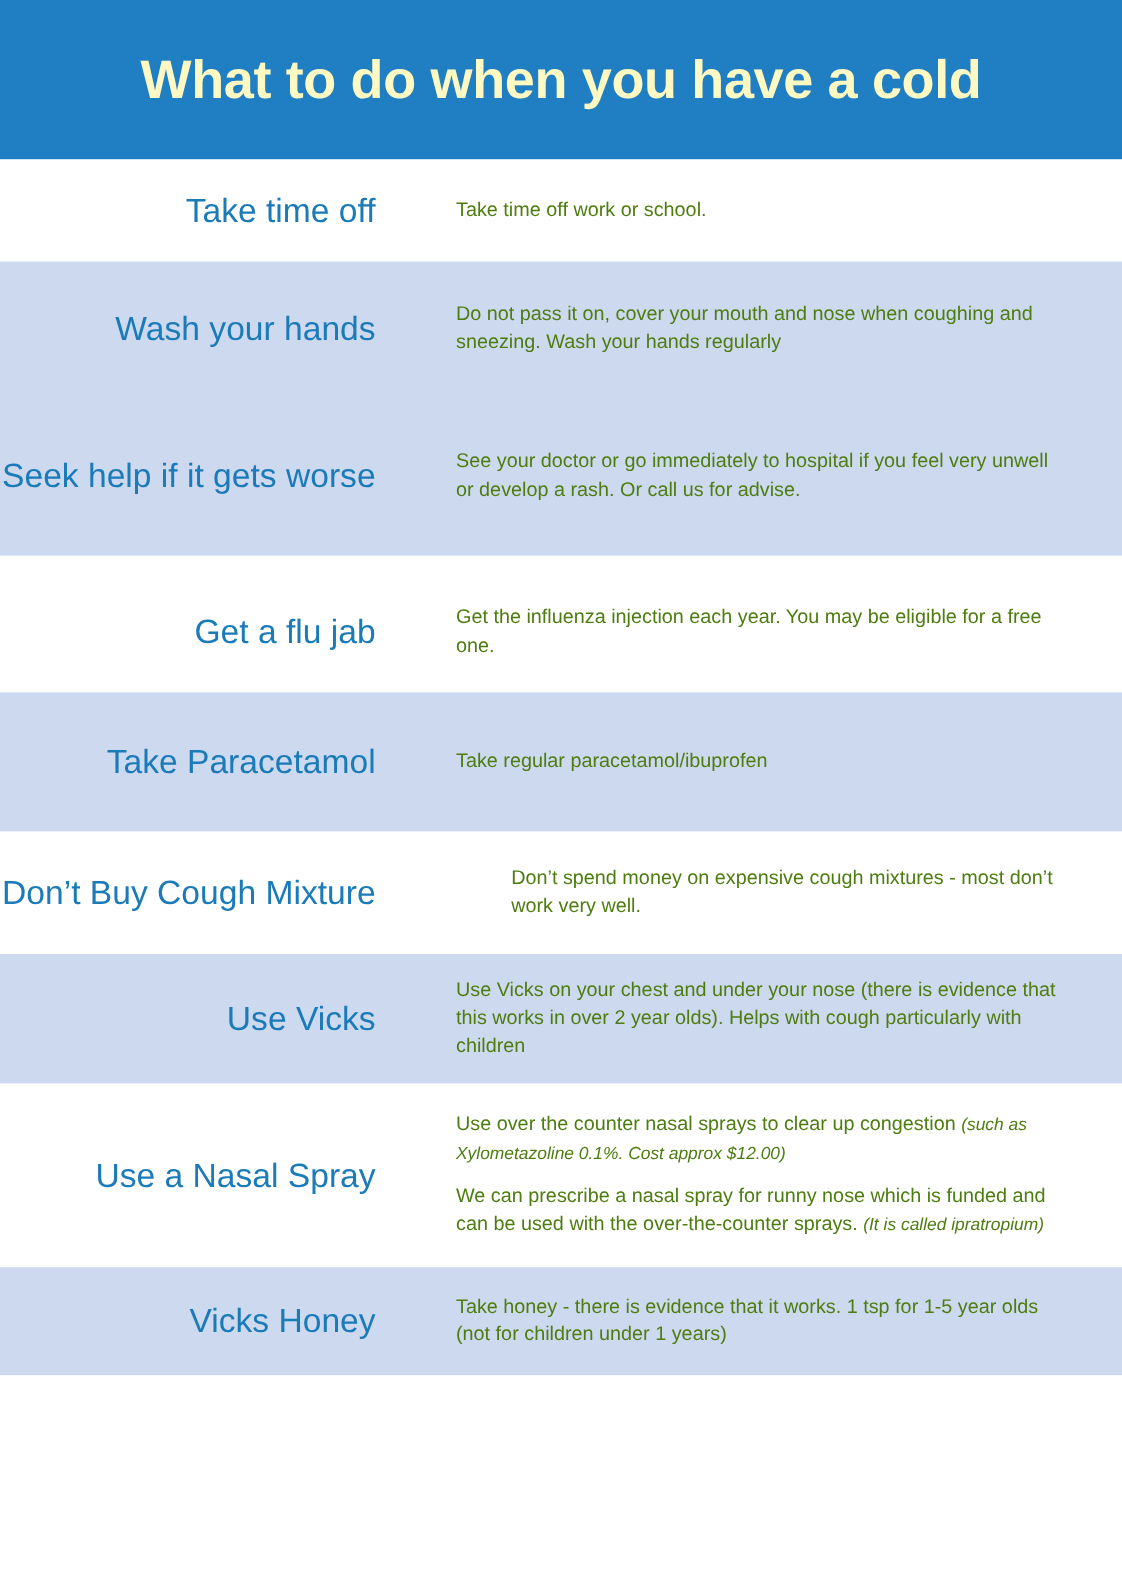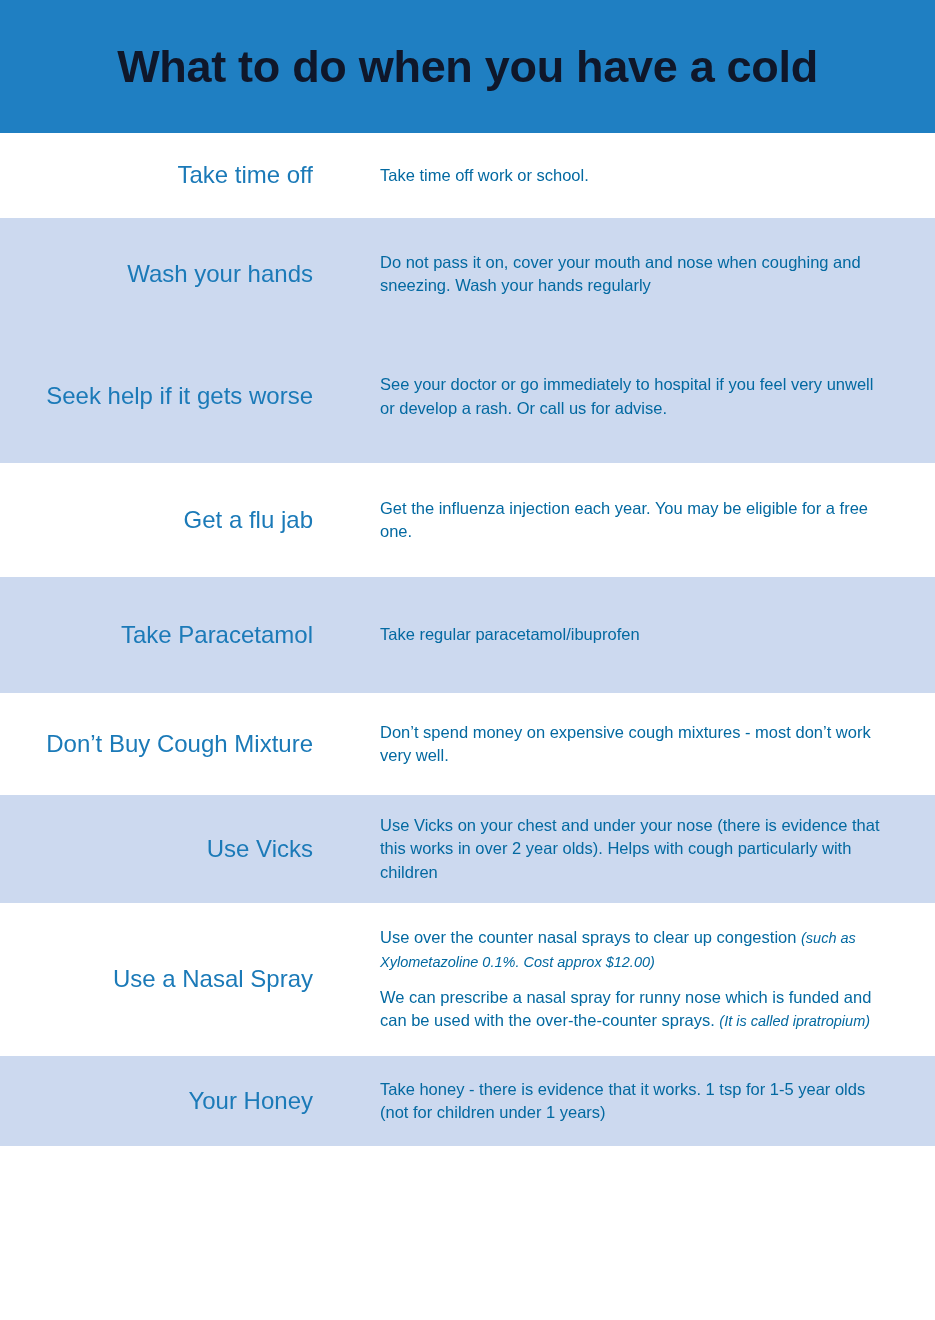--- a/index.html
+++ b/index.html
@@ -25,21 +25,21 @@
     background: #1f7fc2;
     height: 133px;
     flex: 0 0 133px;
     display: flex;
     align-items: center;
     justify-content: center;
     box-sizing: border-box;
     padding: 0 40px;
   }
   .banner-title {
-    color: #0f172a;
+    color: #fef9c3;
     font-size: 45px;
     font-weight: bold;
     letter-spacing: -0.3px;
     line-height: 1.05;
     text-align: center;
     white-space: nowrap;
   }
   .rows {
     flex: 1 1 auto;
     display: flex;
@@ -58,51 +58,51 @@
   .row.plain {
     background: #ffffff;
   }
   .row-label {
     flex: 0 0 313px;
     width: 313px;
     box-sizing: border-box;
     padding-right: 0px;
     text-align: right;
     color: #1b7ab8;
-    font-size: 24px;
+    font-size: 28px;
     line-height: 1.18;
     font-weight: normal;
     white-space: nowrap;
   }
   .row-body {
     flex: 1 1 auto;
     box-sizing: border-box;
     padding-left: 67px;
     padding-right: 55px;
-    color: #0369a1;
+    color: #4d7c0f;
     font-size: 16.5px;
     line-height: 1.42;
   }
   .row-body p {
     margin: 0;
   }
   .row-body p + p {
     margin-top: 13px;
   }
   .it {
     font-style: italic;
     font-size: 14.5px;
   }
   .row-0  { height: 85px; }
   .row-1  { height: 112px; }
   .row-2  { height: 98px; }
   .row-3  { height: 133px; }
-  .row-4  { height: 114px; }
+  .row-4  { height: 101px; margin-top: 13px; }
   .row-5  { height: 116px; }
-  .row-6  { height: 102px; }
+  .row-6  { height: 102px; gap: 46px; }
   .row-7  { height: 108px; }
   .row-8  { height: 153px; }
   .row-9  { height: 90px; }
   .row-10 { height: 84px; }
   .tail {
     flex: 1 1 auto;
     background: #ffffff;
   }
 </style>
 </head>
@@ -159,21 +159,21 @@
         </div>
       </div>
       <div class="row row-8 plain">
         <div class="row-label">Use a Nasal Spray</div>
         <div class="row-body">
           <p><span>Use over the counter nasal sprays to clear up congestion </span><span class="it">(such as Xylometazoline 0.1%. Cost approx $12.00)</span></p>
           <p><span>We can prescribe a nasal spray for runny nose which is funded and can be used with the over-the-counter sprays. </span><span class="it">(It is called ipratropium)</span></p>
         </div>
       </div>
       <div class="row row-9 tint">
-        <div class="row-label">Your Honey</div>
+        <div class="row-label">Vicks Honey</div>
         <div class="row-body">
           <p><span>Take honey - there is evidence that it works. 1 tsp for 1-5 year olds (not for children under 1 years)</span></p>
         </div>
       </div>
     </div>
 
   <div class="tail"></div>
 </div>
 
 </body></html>

